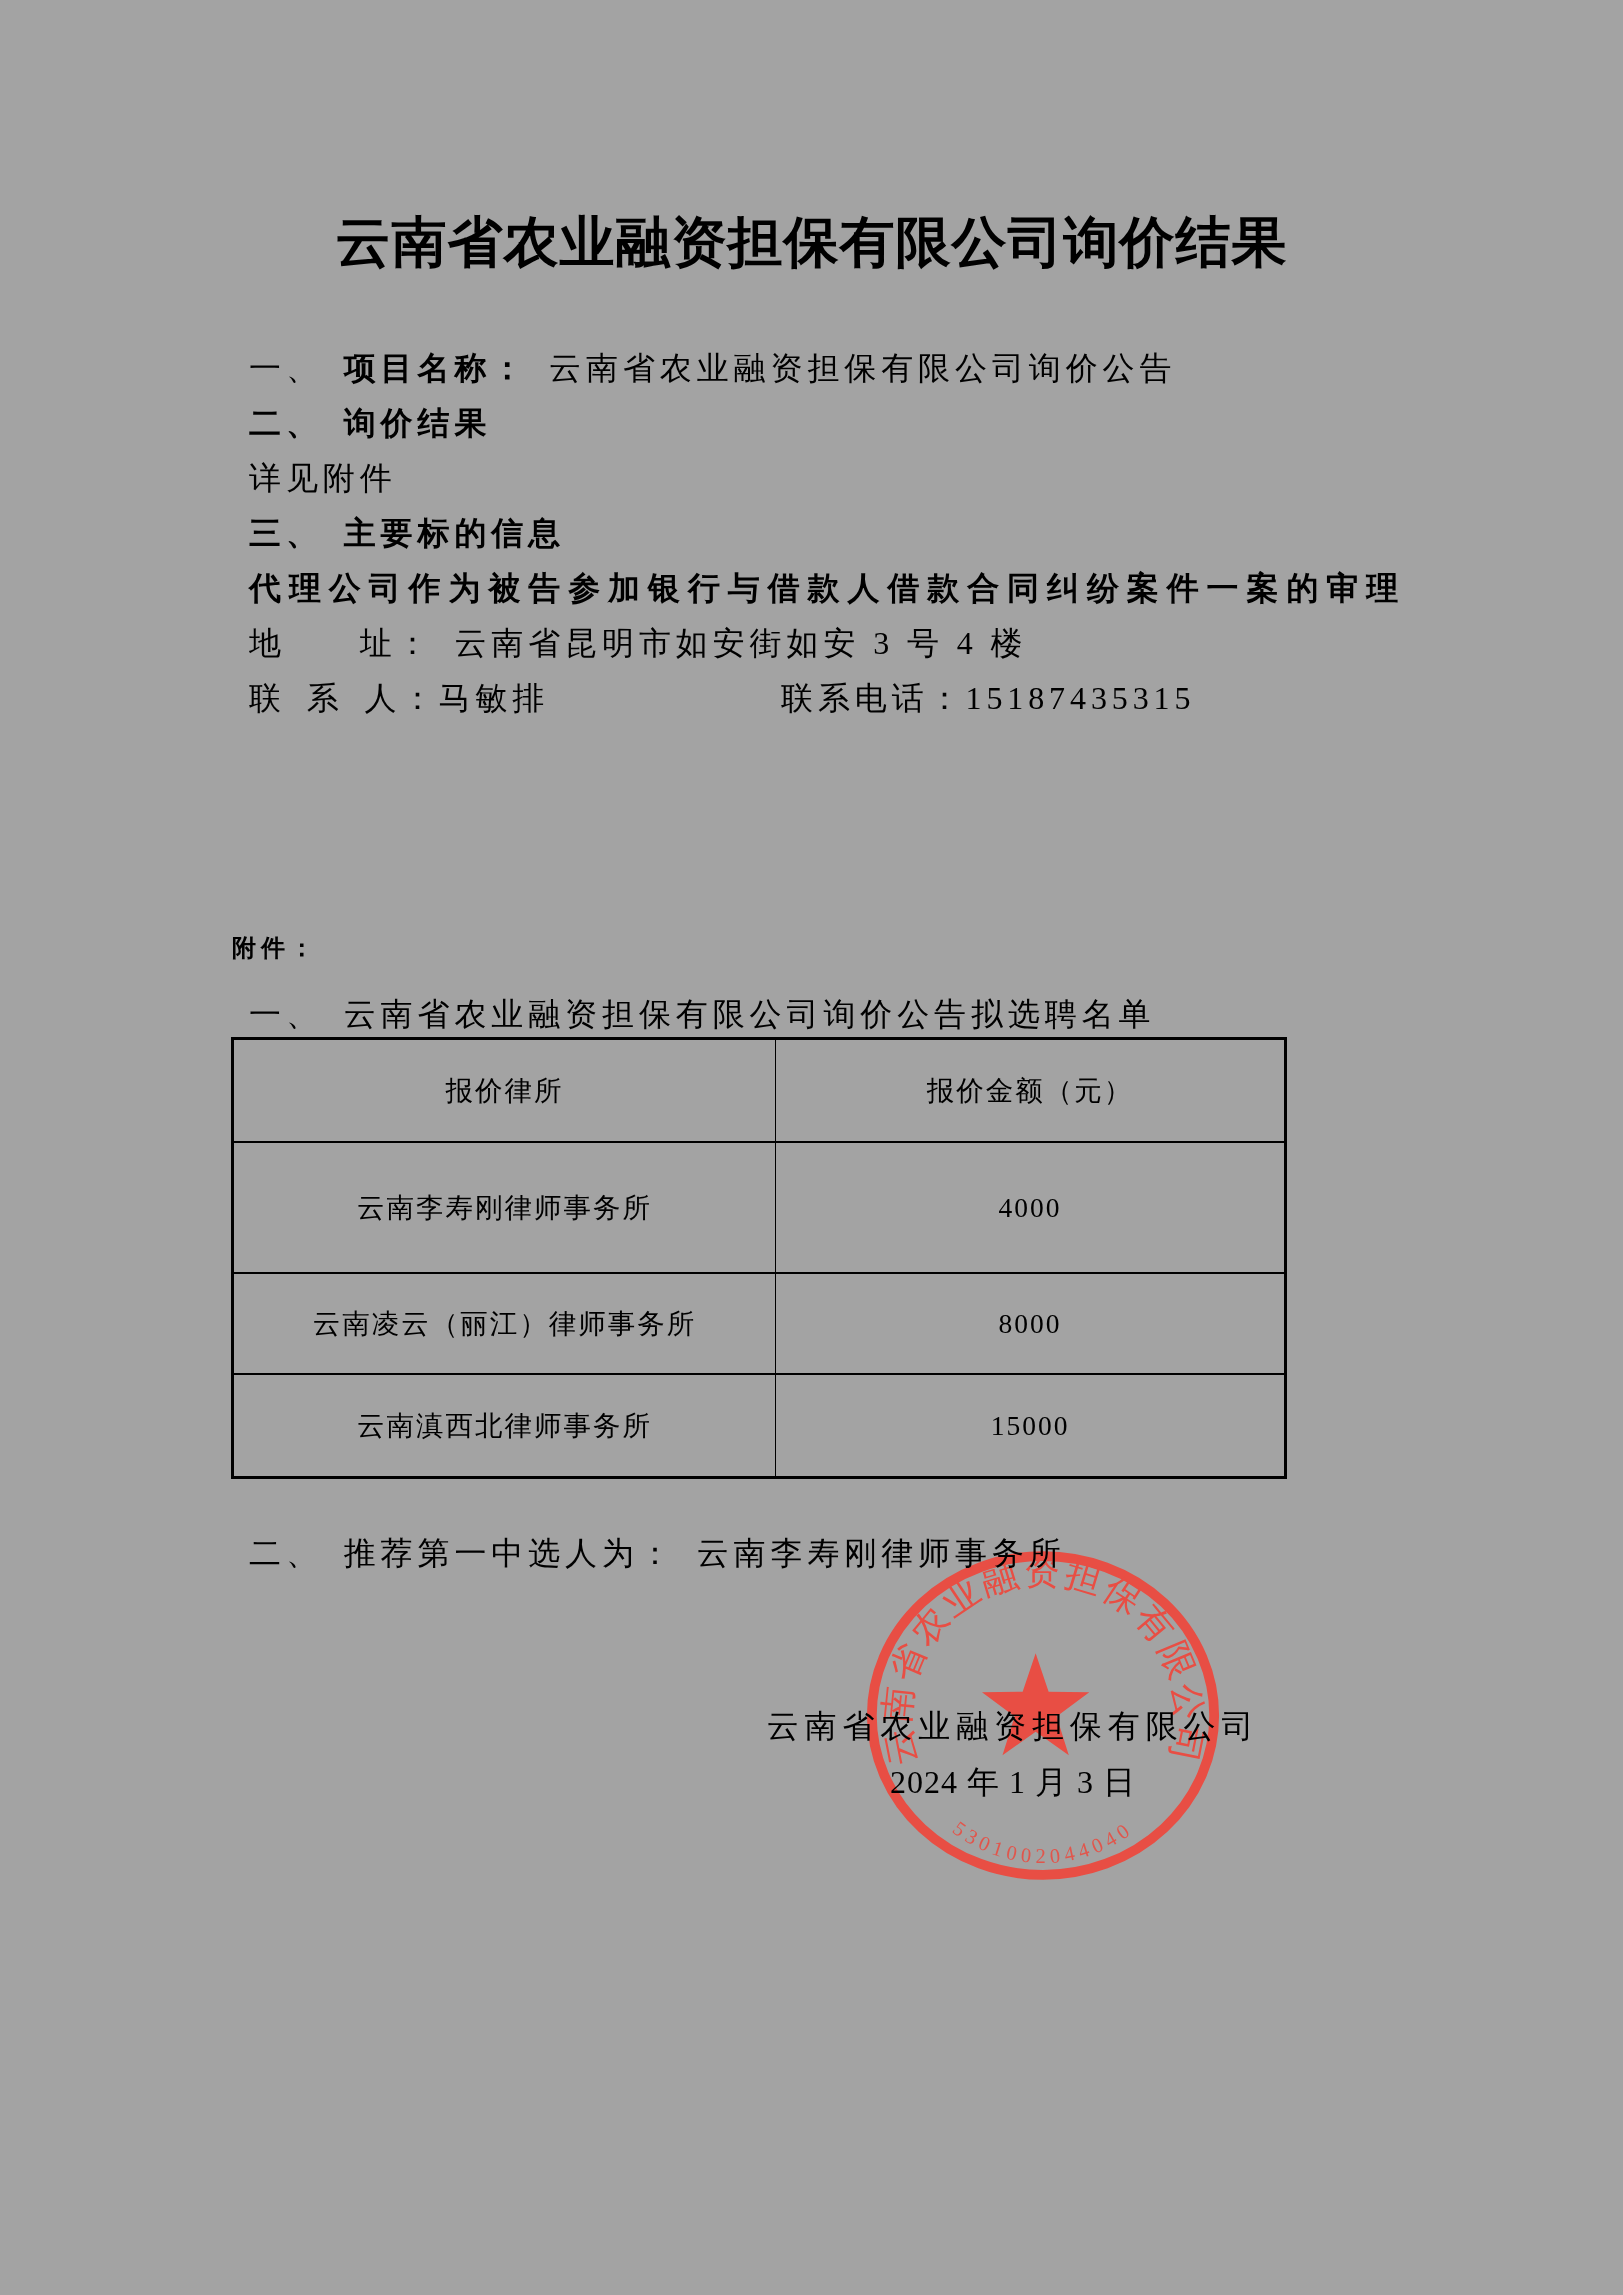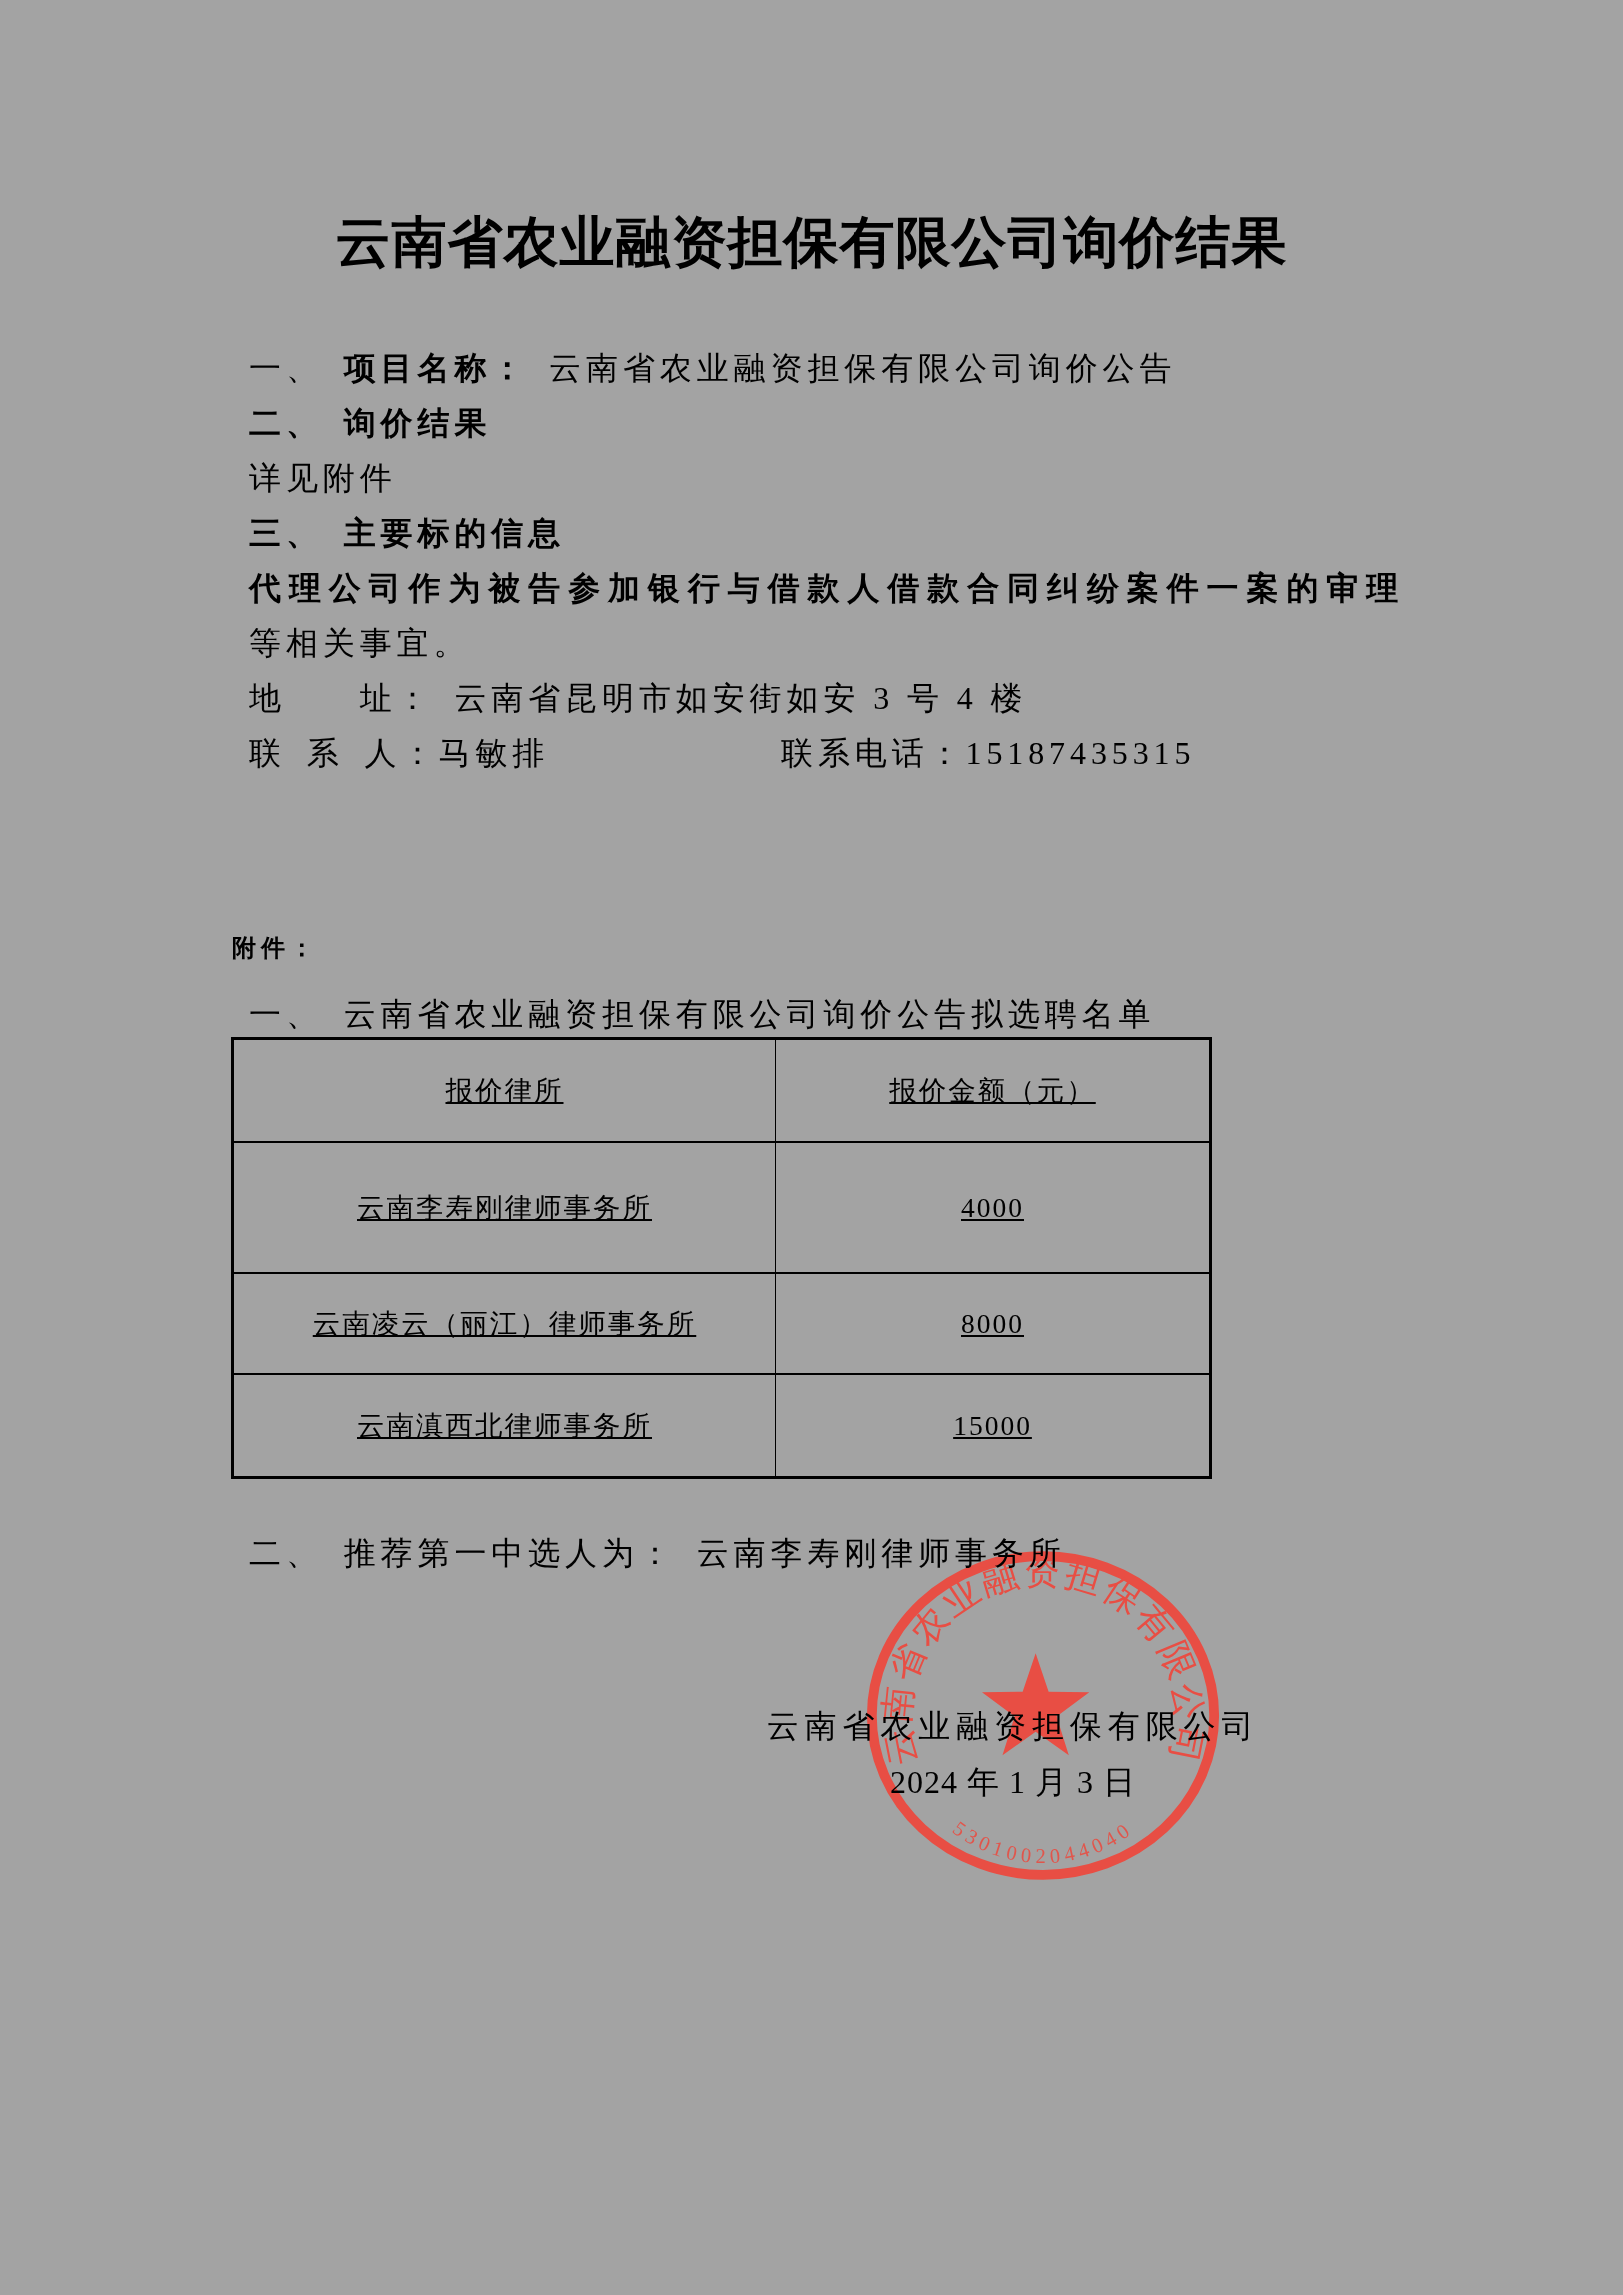--- a/index.html
+++ b/index.html
@@ -36,27 +36,26 @@
     font-size:24px;line-height:55px;font-weight:bold;letter-spacing:4.9px;
     white-space:nowrap;
   }
   .list-title{
     position:absolute;left:249px;top:987px;
     font-size:32px;line-height:55px;letter-spacing:4.9px;
     white-space:nowrap;
   }
   
   .quote-table{
-    position:absolute;left:231px;top:1037px;width:981px;
+    position:absolute;left:231px;top:1037px;width:1056px;
     border:3.4px solid #000;
     display:grid;
     grid-template-columns:542px 1fr;
     grid-template-rows:103px 131px 101px 101px;
     box-sizing:border-box;
-    text-decoration:underline;
   }
   .cell{
     display:flex;align-items:center;justify-content:center;
     font-size:27.5px;letter-spacing:2px;
     border-bottom:2.9px solid #000;
     white-space:nowrap;
   }
   .cell.col1{border-right:1.5px solid #000;}
   .cell.lastrow{border-bottom:none;}
   
@@ -86,21 +85,20 @@
 <div id="page">
 
   <div class="doc-title">云南省农业融资担保有限公司询价结果</div>
 
   <div class="body-block">
     <div class="line"><span>一、 </span><span class="bold">项目名称：</span><span> 云南省农业融资担保有限公司询价公告</span></div>
     <div class="line bold">二、 询价结果</div>
     <div class="line">详见附件</div>
     <div class="line bold">三、 主要标的信息</div>
     <div class="line wide-ls">代理公司作为被告参加银行与借款人借款合同纠纷案件一案的审理</div>
-    <div class="line">等相关事宜。</div>
     <div class="line">地  址： 云南省昆明市如安街如安 3 号 4 楼</div>
     <div class="line contact-line"><span>联 系 人：马敏排</span><span class="phone-part">联系电话：15187435315</span></div>
   </div>
 
   <div class="attach-label">附件：</div>
   <div class="list-title">一、 云南省农业融资担保有限公司询价公告拟选聘名单</div>
 
   <div class="quote-table">
     <div class="cell col1">报价律所</div>
     <div class="cell">报价金额（元）</div>

